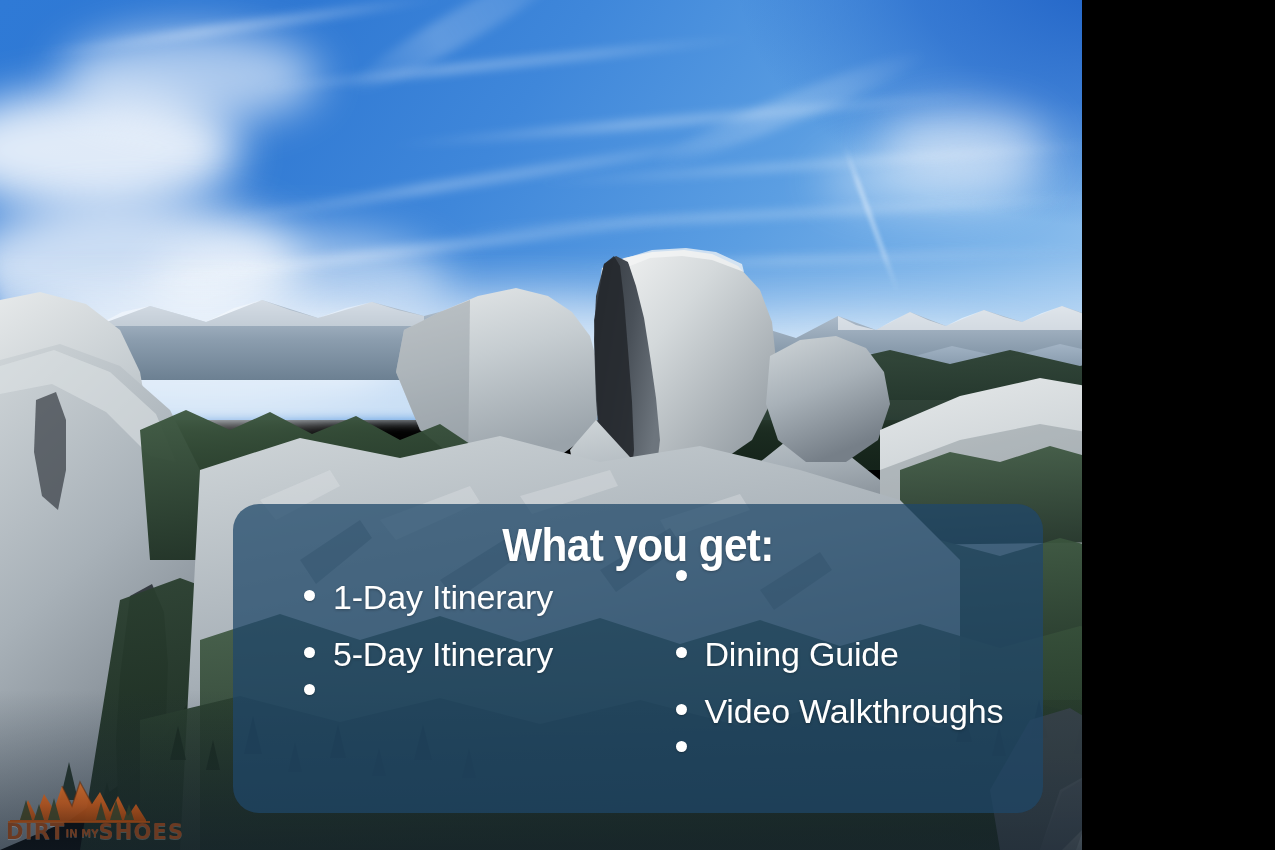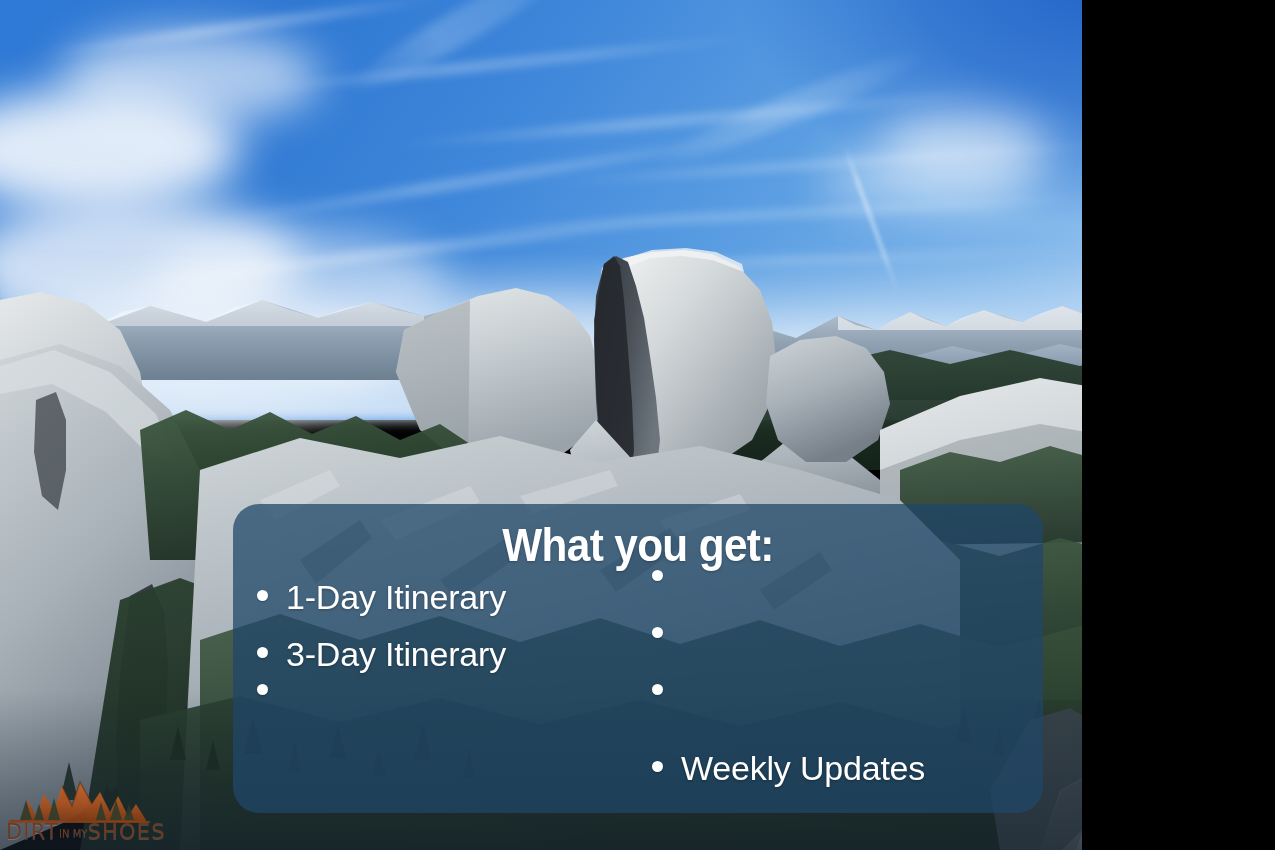--- a/index.html
+++ b/index.html
@@ -47,20 +47,21 @@
     font-size:46px;
     font-weight:bold;
     letter-spacing:-0.7px;
     font-family:"Liberation Sans", sans-serif;
     text-shadow:0 1px 3px rgba(0,0,0,.28);
     transform:scaleX(0.92);
   }
   #panel-cols {
     position:absolute; left:0; top:72px; width:810px; height:230px;
     display:flex;
+    padding-left:47px;
   }
   .col { width:50%; padding-top:2px; }
   .col.left { padding-left:24px; }
   .col.right { padding-left:14px; }
   .li {
     display:flex; align-items:baseline;
     height:57px;
     color:#ffffff;
     font-size:34px;
     font-weight:normal;
@@ -77,21 +78,21 @@
   }
   .li .txt { display:inline-block; white-space:nowrap; }
 
   
   #logo { position:absolute; left:4px; top:776px; width:150px; height:74px; }
   #logo svg { display:block; }
   #logo-word {
     position:absolute; left:2px; top:44px; width:148px;
     text-align:center;
     font-family:"DejaVu Sans", sans-serif;
-    font-weight:normal;
+    font-weight:bold;
     font-size:21px;
     letter-spacing:1.2px;
     color:#6b3a22;
     text-shadow:0 1px 0 rgba(255,255,255,.18);
     white-space:nowrap;
   }
   #logo-word .sm { font-size:10px; letter-spacing:0; vertical-align:2px; }
 </style>
 </head>
 <body>
@@ -299,40 +300,41 @@
 
     <div id="panel-cols">
 
       <div class="col left">
         <div class="li">
           <span class="dot"></span>
           <span class="txt">1-Day Itinerary</span>
         </div>
         <div class="li">
           <span class="dot"></span>
-          <span class="txt">3-Day Itinerary</span>
+          <span class="txt">5-Day Itinerary</span>
         </div>
         <div class="li">
           <span class="dot"></span>
         </div>
       </div>
 
       <div class="col right">
         <div class="li">
           <span class="dot"></span>
         </div>
         <div class="li">
           <span class="dot"></span>
-        </div>
-        <div class="li">
-          <span class="dot"></span>
-        </div>
-        <div class="li">
-          <span class="dot"></span>
-          <span class="txt">Weekly Updates</span>
+          <span class="txt">Dining Guide</span>
+        </div>
+        <div class="li">
+          <span class="dot"></span>
+          <span class="txt">Video Walkthroughs</span>
+        </div>
+        <div class="li">
+          <span class="dot"></span>
         </div>
       </div>
 
     </div>
   </div>
 
   <div id="logo">
     <svg width="150" height="74" viewBox="0 0 150 74">
       <defs>
         <linearGradient id="gLogoWood" x1="0" y1="0" x2="0" y2="1">

